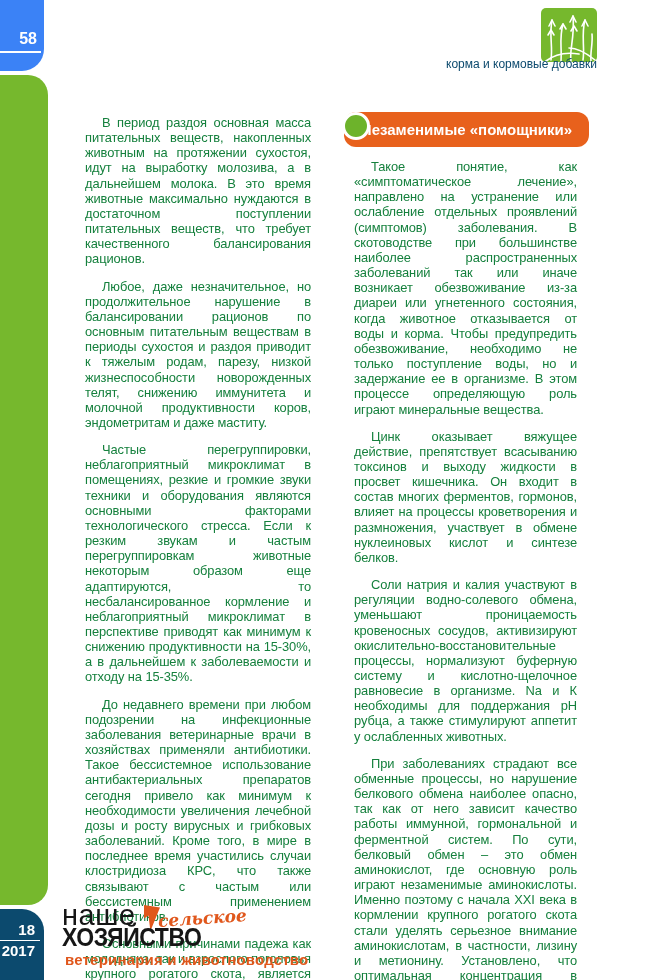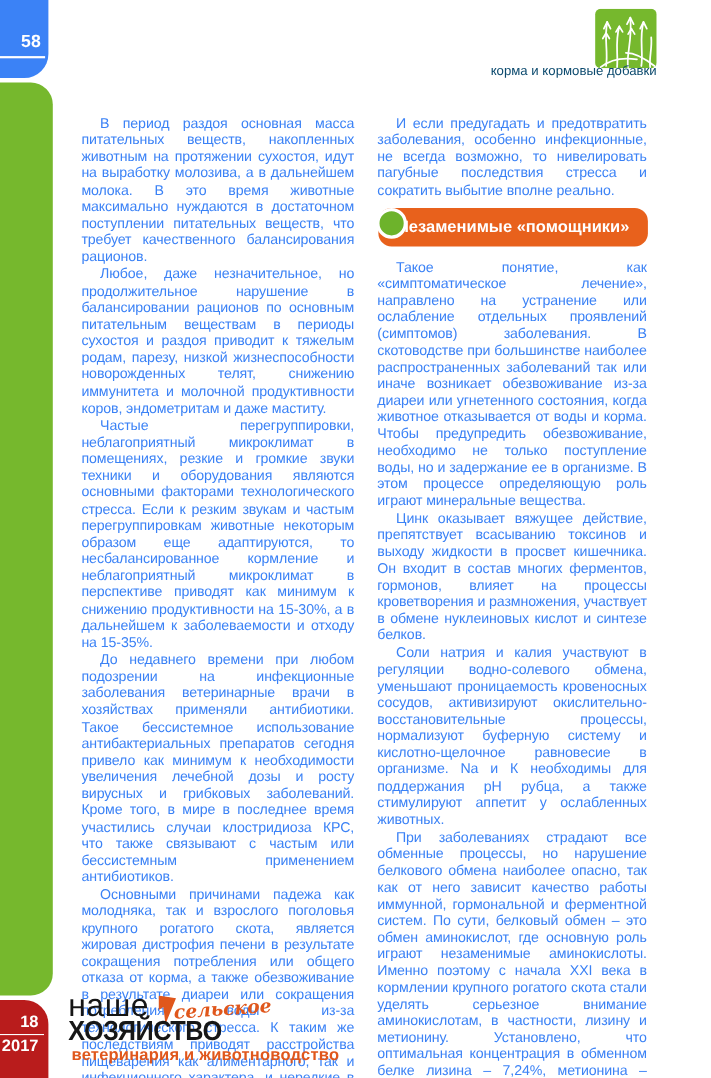--- a/index.html
+++ b/index.html
@@ -31,21 +31,21 @@
   .side-bar-green {
     position: absolute; left: 0; top: 75px;
     width: 48px; height: 830px;
     background: #76b82d;
     border-top-right-radius: 20px;
     border-bottom-right-radius: 20px;
   }
   .side-tab-bottom {
     position: absolute; left: 0; top: 909px;
     width: 44px; height: 71px;
-    background: #b91c1c;
+    background: #0c4a6e;
     border-top-right-radius: 22px;
   }
   .page-num-bottom {
     position: absolute; left: 0; top: 12px;
     width: 40px; text-align: right;
     color: #fff; font-weight: bold; font-size: 15px;
     border-bottom: 1.5px solid #fff;
     padding-bottom: 2px; padding-right: 5px;
   }
   .page-year-bottom {
@@ -64,27 +64,27 @@
     position: absolute; right: 49px; top: 57px;
     color: #0c4a6e; font-weight: normal; font-size: 12px;
     white-space: nowrap;
   }
 
   
   .col { position: absolute; top: 103px; }
   .col-left  { left: 73px;  width: 250px; }
   .col-right { left: 342px; width: 247px; }
   .col p {
-    margin: 1px;
+    margin: 12px;
     font-size: 12.9px;
     line-height: 15.15px;
     text-align: justify;
     text-indent: 17px;
     letter-spacing: -0.1px;
-    color: #3b82f6;
+    color: #15803d;
   }
 
   
   .badge {
     position: relative;
     margin: 9px 0 11px 2px;
     height: 35px;
     background: #e8611c;
     border-radius: 12px;
     display: flex; align-items: center; justify-content: center;
@@ -169,21 +169,20 @@
 
 <div class="col col-left">
   <p>В период раздоя основная масса питательных веществ, накопленных животным на протяжении сухостоя, идут на выработку молозива, а в дальнейшем молока. В это время животные максимально нуждаются в достаточном поступлении питательных веществ, что требует качественного балансирования рационов.</p>
   <p>Любое, даже незначительное, но продолжительное нарушение в балансировании рационов по основным питательным веществам в периоды сухостоя и раздоя приводит к тяжелым родам, парезу, низкой жизнеспособности новорожденных телят, снижению иммунитета и молочной продуктивности коров, эндометритам и даже маститу.</p>
   <p>Частые перегруппировки, неблагоприятный микроклимат в помещениях, резкие и громкие звуки техники и оборудования являются основными факторами технологического стресса. Если к резким звукам и частым перегруппировкам животные некоторым образом еще адаптируются, то несбалансированное кормление и неблагоприятный микроклимат в перспективе приводят как минимум к снижению продуктивности на 15-30%, а в дальнейшем к заболеваемости и отходу на 15-35%.</p>
   <p>До недавнего времени при любом подозрении на инфекционные заболевания ветеринарные врачи в хозяйствах применяли антибиотики. Такое бессистемное использование антибактериальных препаратов сегодня привело как минимум к необходимости увеличения лечебной дозы и росту вирусных и грибковых заболеваний. Кроме того, в мире в последнее время участились случаи клостридиоза КРС, что также связывают с частым или бессистемным применением антибиотиков.</p>
   <p>Основными причинами падежа как молодняка, так и взрослого поголовья крупного рогатого скота, является жировая дистрофия печени в результате сокращения потребления или общего отказа от корма, а также обезвоживание в результате диареи или сокращения потребления воды из-за технологического стресса. К таким же последствиям приводят расстройства пищеварения как алиментарного, так и инфекционного характера, и нередкие в современном молочном скотоводстве нарушения обмена веществ (ацидоз и кетоз). При субклинических проявлениях данных заболеваний отмечается снижение продуктивности и отставание в росте и развитии.</p>
 </div>
 
 <div class="col col-right">
-  <p>И если предугадать и предотвратить заболевания, особенно инфекционные, не всегда возможно, то нивелировать пагубные последствия стресса и сократить выбытие вполне реально.</p>
   <div class="badge">
     <span class="badge-circle"></span>
     <span>Незаменимые «помощники»</span>
   </div>
   <p>Такое понятие, как «симптоматическое лечение», направлено на устранение или ослабление отдельных проявлений (симптомов) заболевания. В скотоводстве при большинстве наиболее распространенных заболеваний так или иначе возникает обезвоживание из-за диареи или угнетенного состояния, когда животное отказывается от воды и корма. Чтобы предупредить обезвоживание, необходимо не только поступление воды, но и задержание ее в организме. В этом процессе определяющую роль играют минеральные вещества.</p>
   <p>Цинк оказывает вяжущее действие, препятствует всасыванию токсинов и выходу жидкости в просвет кишечника. Он входит в состав многих ферментов, гормонов, влияет на процессы кроветворения и размножения, участвует в обмене нуклеиновых кислот и синтезе белков.</p>
   <p>Соли натрия и калия участвуют в регуляции водно-солевого обмена, уменьшают проницаемость кровеносных сосудов, активизируют окислительно-восстановительные процессы, нормализуют буферную систему и кислотно-щелочное равновесие в организме. Na и К необходимы для поддержания pH рубца, а также стимулируют аппетит у ослабленных животных.</p>
   <p>При заболеваниях страдают все обменные процессы, но нарушение белкового обмена наиболее опасно, так как от него зависит качество работы иммунной, гормональной и ферментной систем. По сути, белковый обмен – это обмен аминокислот, где основную роль играют незаменимые аминокислоты. Именно поэтому с начала XXI века в кормлении крупного рогатого скота стали уделять серьезное внимание аминокислотам, в частности, лизину и метионину. Установлено, что оптимальная концентрация в обменном белке лизина – 7,24%, метионина – 2,38%. Балансирование рационов по этим аминокислотам позволило снизить частоту заболеваний из-за расстройств обмена веществ, улучшилось воспроизводство и в конечном итоге, выросла молочная продуктивность.</p>
 </div>
 

